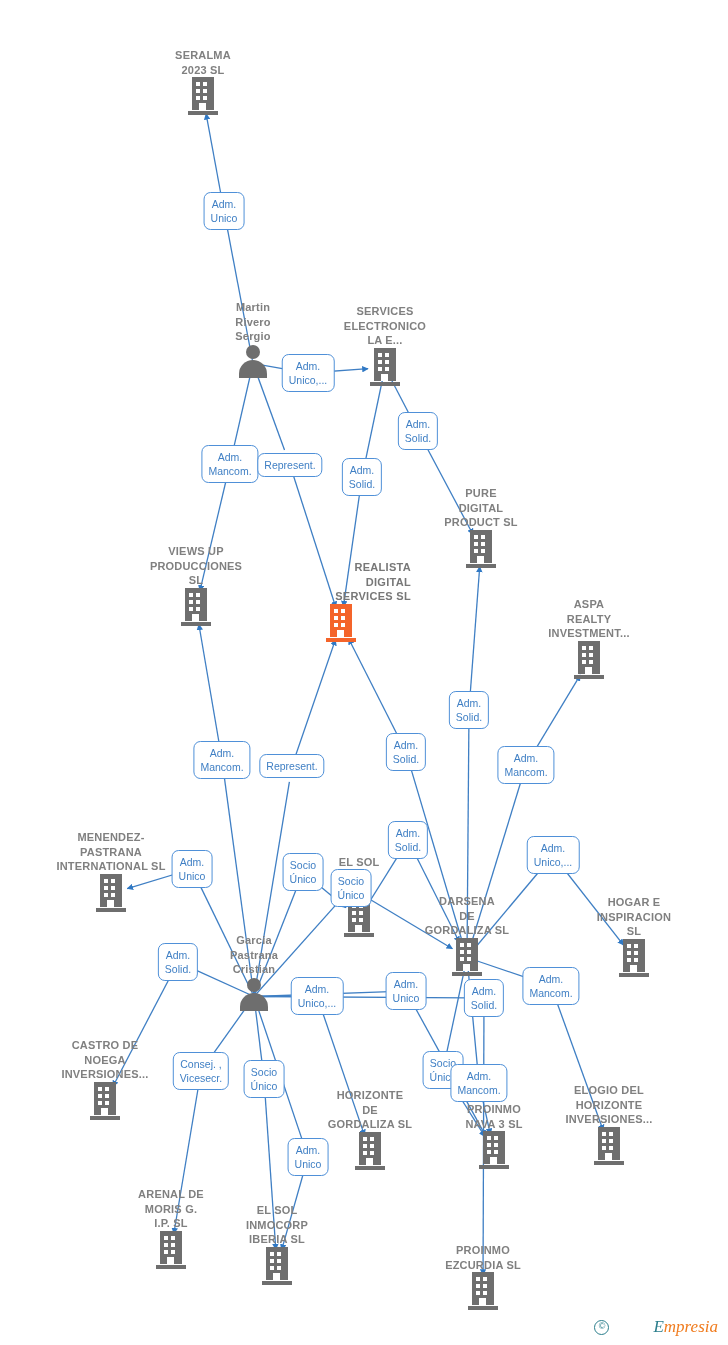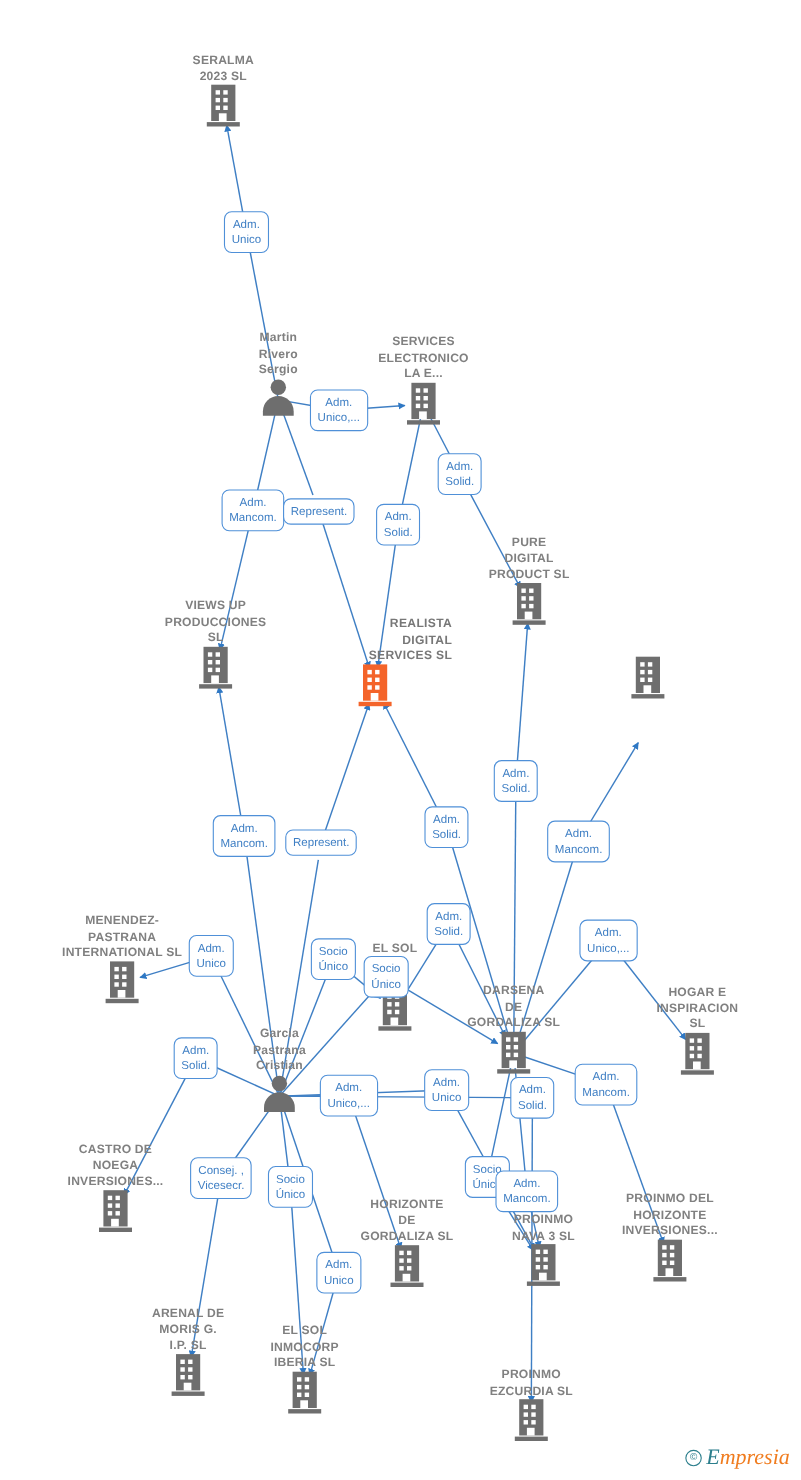--- a/index.html
+++ b/index.html
@@ -41,21 +41,21 @@
     font-family:"Liberation Sans", sans-serif;
   }
   .badge.wide{white-space:nowrap;}
 
   
   #watermark{position:absolute;right:10px;bottom:8px;display:flex;align-items:center;gap:4px;}
   #watermark .c{
     width:13px;height:13px;border-radius:50%;border:1.6px solid #2b7e8c;
     color:#2b7e8c;font-size:9px;line-height:11px;text-align:center;
   }
-  #watermark .wm-text{font-family:"Liberation Serif",serif;font-style:italic;font-size:20px;color:#f07c1f;}
+  #watermark .wm-text{font-family:"Liberation Serif",serif;font-style:italic;font-size:17px;color:#f07c1f;margin-left:40px;}
   #watermark .wm-text b{color:#2b7e8c;font-style:italic;font-weight:normal;}
 </style>
 </head>
 <body>
 
 <div id="canvas">
   <svg class="edges" id="edge-layer" viewBox="0 0 728 1345" xmlns="http://www.w3.org/2000/svg">
     <defs>
       <marker id="arrow" viewBox="0 0 10 10" refX="9" refY="5" markerWidth="5" markerHeight="5" orient="auto-start-reverse">
         <path d="M 0 0 L 10 5 L 0 10 z" fill="#2f78c4"></path>
@@ -211,20 +211,23 @@
             <i style="left:15px;top:5px"></i>
             <i style="left:8px;top:12px"></i>
             <i style="left:15px;top:12px"></i>
             <i style="left:8px;top:19px"></i>
             <i style="left:15px;top:19px"></i>
             <i style="left:11px;top:26px;width:7px;height:7px"></i>
           </div>
         </div>
       </div>
       <div class="node" style="left: 589px; top: 597px;">
+        <div class="caption">ASPA
+REALTY
+INVESTMENT...</div>
         <div class="glyph">
           <div class="bldg">
             <div class="body"></div>
             <div class="base"></div>
             <i style="left:8px;top:5px"></i>
             <i style="left:15px;top:5px"></i>
             <i style="left:8px;top:12px"></i>
             <i style="left:15px;top:12px"></i>
             <i style="left:8px;top:19px"></i>
             <i style="left:15px;top:19px"></i>
@@ -362,21 +365,21 @@
             <i style="left:15px;top:5px"></i>
             <i style="left:8px;top:12px"></i>
             <i style="left:15px;top:12px"></i>
             <i style="left:8px;top:19px"></i>
             <i style="left:15px;top:19px"></i>
             <i style="left:11px;top:26px;width:7px;height:7px"></i>
           </div>
         </div>
       </div>
       <div class="node" style="left: 609px; top: 1083px;">
-        <div class="caption">PROINMO DEL
+        <div class="caption">ELOGIO DEL
 HORIZONTE
 INVERSIONES...</div>
         <div class="glyph">
           <div class="bldg">
             <div class="body"></div>
             <div class="base"></div>
             <i style="left:8px;top:5px"></i>
             <i style="left:15px;top:5px"></i>
             <i style="left:8px;top:12px"></i>
             <i style="left:15px;top:12px"></i>

